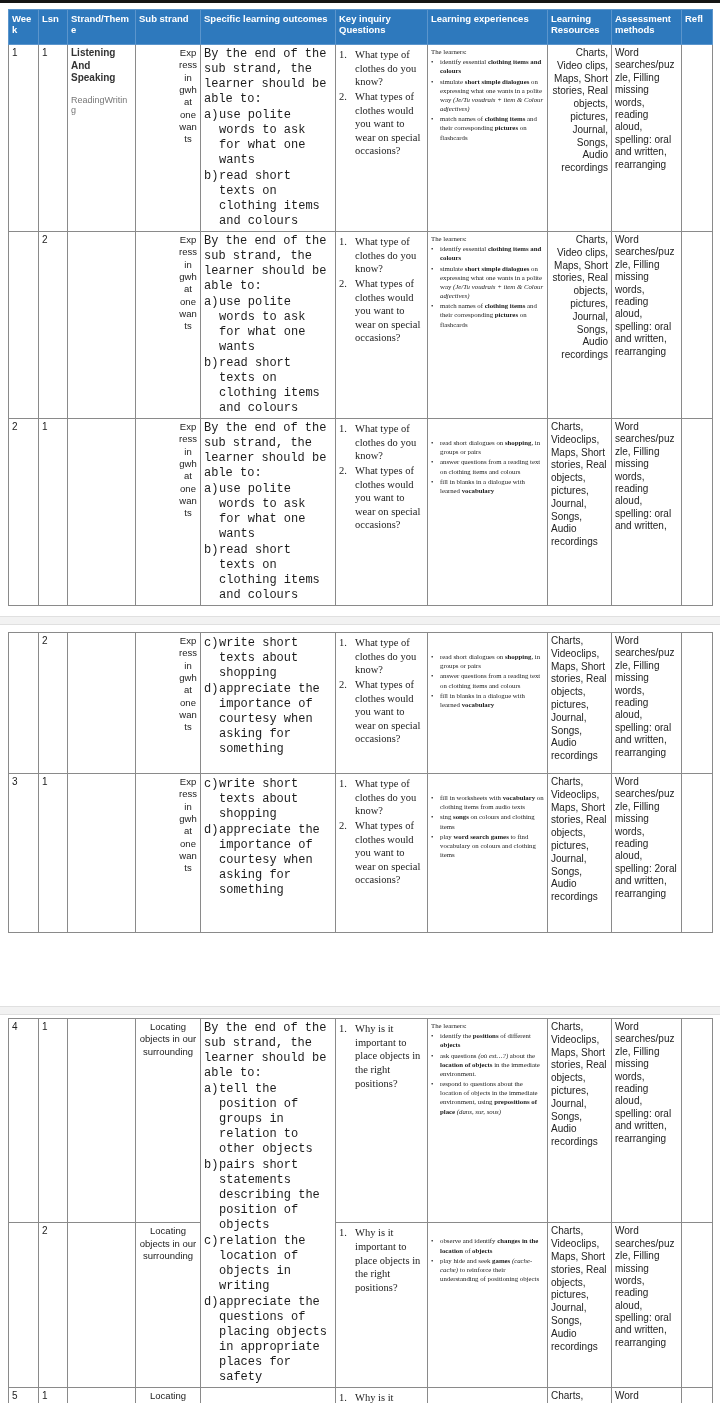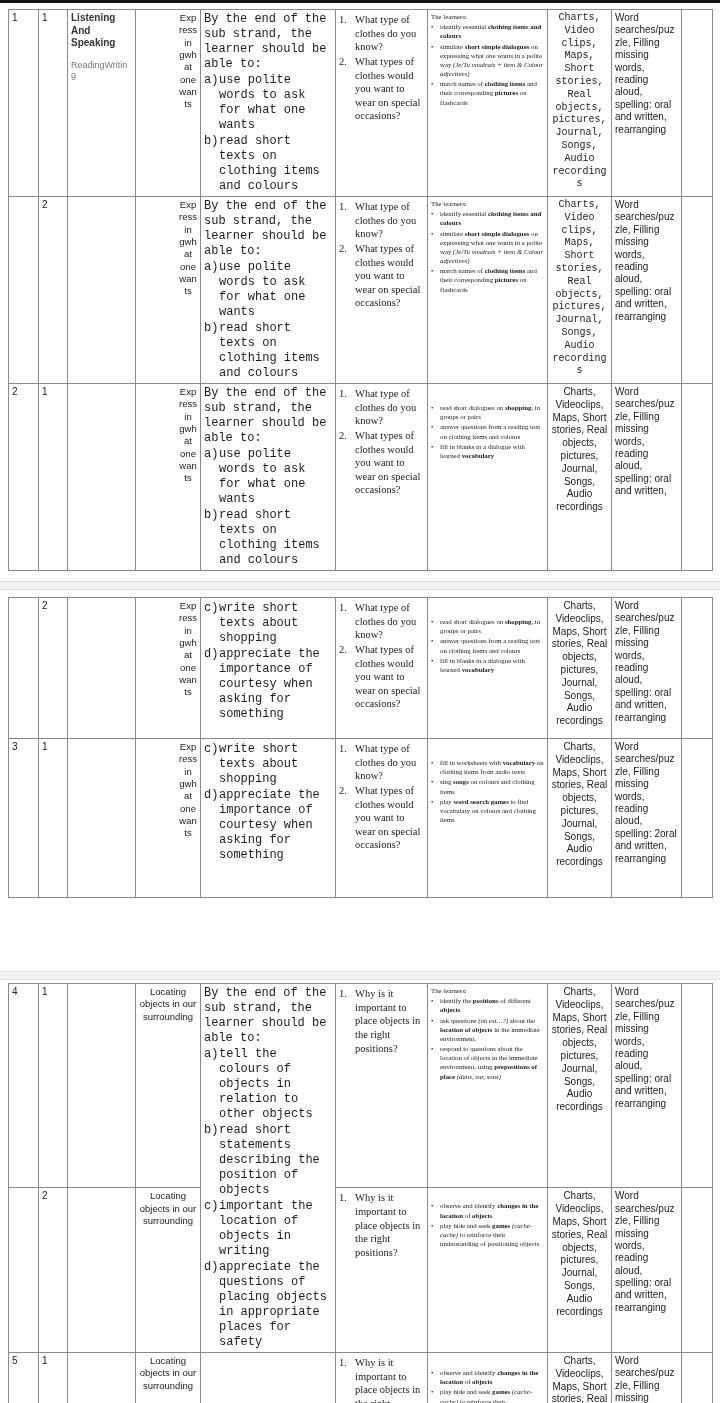--- a/index.html
+++ b/index.html
@@ -31,22 +31,22 @@
   .li .lbl{flex:0 0 15px;}
   .li .txt{flex:1;}
   td.c-inq{vertical-align:middle;font-family:"Liberation Serif",serif;font-size:10.5px;
            color:#1b1b1b;line-height:1.3;padding-left:5px;}
   td.c-inq .lbl{flex:0 0 16px;}
   td.c-exp{vertical-align:top;font-family:"Liberation Serif",serif;font-size:6.8px;
            color:#1b1b1b;line-height:1.35;padding-top:8px;padding-left:6px;}
   .exp-intro{margin-bottom:1px;}
   .exp-item{display:flex;margin-top:1px;}
   .exp-item::before{content:"\2022";flex:0 0 9px;}
-  td.c-res{vertical-align:top;font-size:10px;color:#222;line-height:1.28;text-align:center;padding-top:10px;}
-  td.c-res.res-left{text-align:center;font-family:Liberation Mono, monospace;}
+  td.c-res{vertical-align:top;font-size:10px;color:#222;line-height:1.28;text-align:left;padding-top:10px;}
+  td.c-res.res-left{text-align:right;}
   td.c-ass{vertical-align:top;font-size:10px;color:#222;line-height:1.24;padding-top:3px;}
   td.c-refl{}
 </style>
 </head>
 <body>
 
 <div class="screen">
   <div class="top-edge"></div>
 
 
@@ -57,20 +57,32 @@
         <col style="width:68px">
         <col style="width:65px">
       <col style="width:135px">
         <col style="width:92px">
         <col style="width:120px">
         <col style="width:64px">
       <col style="width:70px">
         <col style="width:31px">
     </colgroup>
     <tbody>
+        <tr style="height:35px">
+      <th style="background: rgb(46, 121, 189); color: rgb(255, 255, 255);">Week</th>
+      <th style="background: rgb(46, 121, 189); color: rgb(255, 255, 255);">Lsn</th>
+      <th style="background: rgb(46, 121, 189); color: rgb(255, 255, 255);">Strand/Theme</th>
+      <th style="background: rgb(46, 121, 189); color: rgb(255, 255, 255);">Sub strand</th>
+      <th style="background: rgb(46, 121, 189); color: rgb(255, 255, 255);">Specific learning outcomes</th>
+      <th style="background: rgb(46, 121, 189); color: rgb(255, 255, 255);">Key inquiry Questions</th>
+      <th style="background: rgb(46, 121, 189); color: rgb(255, 255, 255);">Learning experiences</th>
+      <th style="background: rgb(46, 121, 189); color: rgb(255, 255, 255);">Learning Resources</th>
+      <th style="background: rgb(46, 121, 189); color: rgb(255, 255, 255);">Assessmentmethods</th>
+      <th style="background: rgb(46, 121, 189); color: rgb(255, 255, 255);">Refl</th>
+    </tr>
 
     <tr style="height:130px">
       <td class="c-num">1</td>
       <td class="c-num">1</td>
       <td class="c-strand">
         <div class="strand-main">Listening And Speaking</div>
         <div class="strand-sub">ReadingWriting</div>
       </td>
       <td class="c-sub">
         <div class="pre-line">Expressin
@@ -341,29 +353,29 @@
       <td class="c-num">4</td>
       <td class="c-num">1</td>
       <td class="c-strand"></td>
       <td class="c-sub">
         <div>Locating objects in our surrounding</div>
       </td>
       <td class="c-out" rowspan="2">
         <div class="out-intro">By the end of the sub strand, the learner should be able to:</div>
         <div class="li">
               <span class="lbl">a)</span>
-              <span class="txt">tell the colours of objects in relation to other objects</span>
+              <span class="txt">tell the position of groups in relation to other objects</span>
             </div>
         <div class="li">
               <span class="lbl">b)</span>
-              <span class="txt">read short statements describing the position of objects</span>
+              <span class="txt">pairs short statements describing the position of objects</span>
             </div>
         <div class="li">
               <span class="lbl">c)</span>
-              <span class="txt">important the location of  objects in writing</span>
+              <span class="txt">relation the location of  objects in writing</span>
             </div>
         <div class="li">
               <span class="lbl">d)</span>
               <span class="txt">appreciate the questions of placing objects in appropriate places for safety</span>
             </div>
       </td>
       <td class="c-inq">
         <div class="li">
               <span class="lbl">1.</span>
               <span class="txt">Why is it important to place objects in the right positions?</span>

